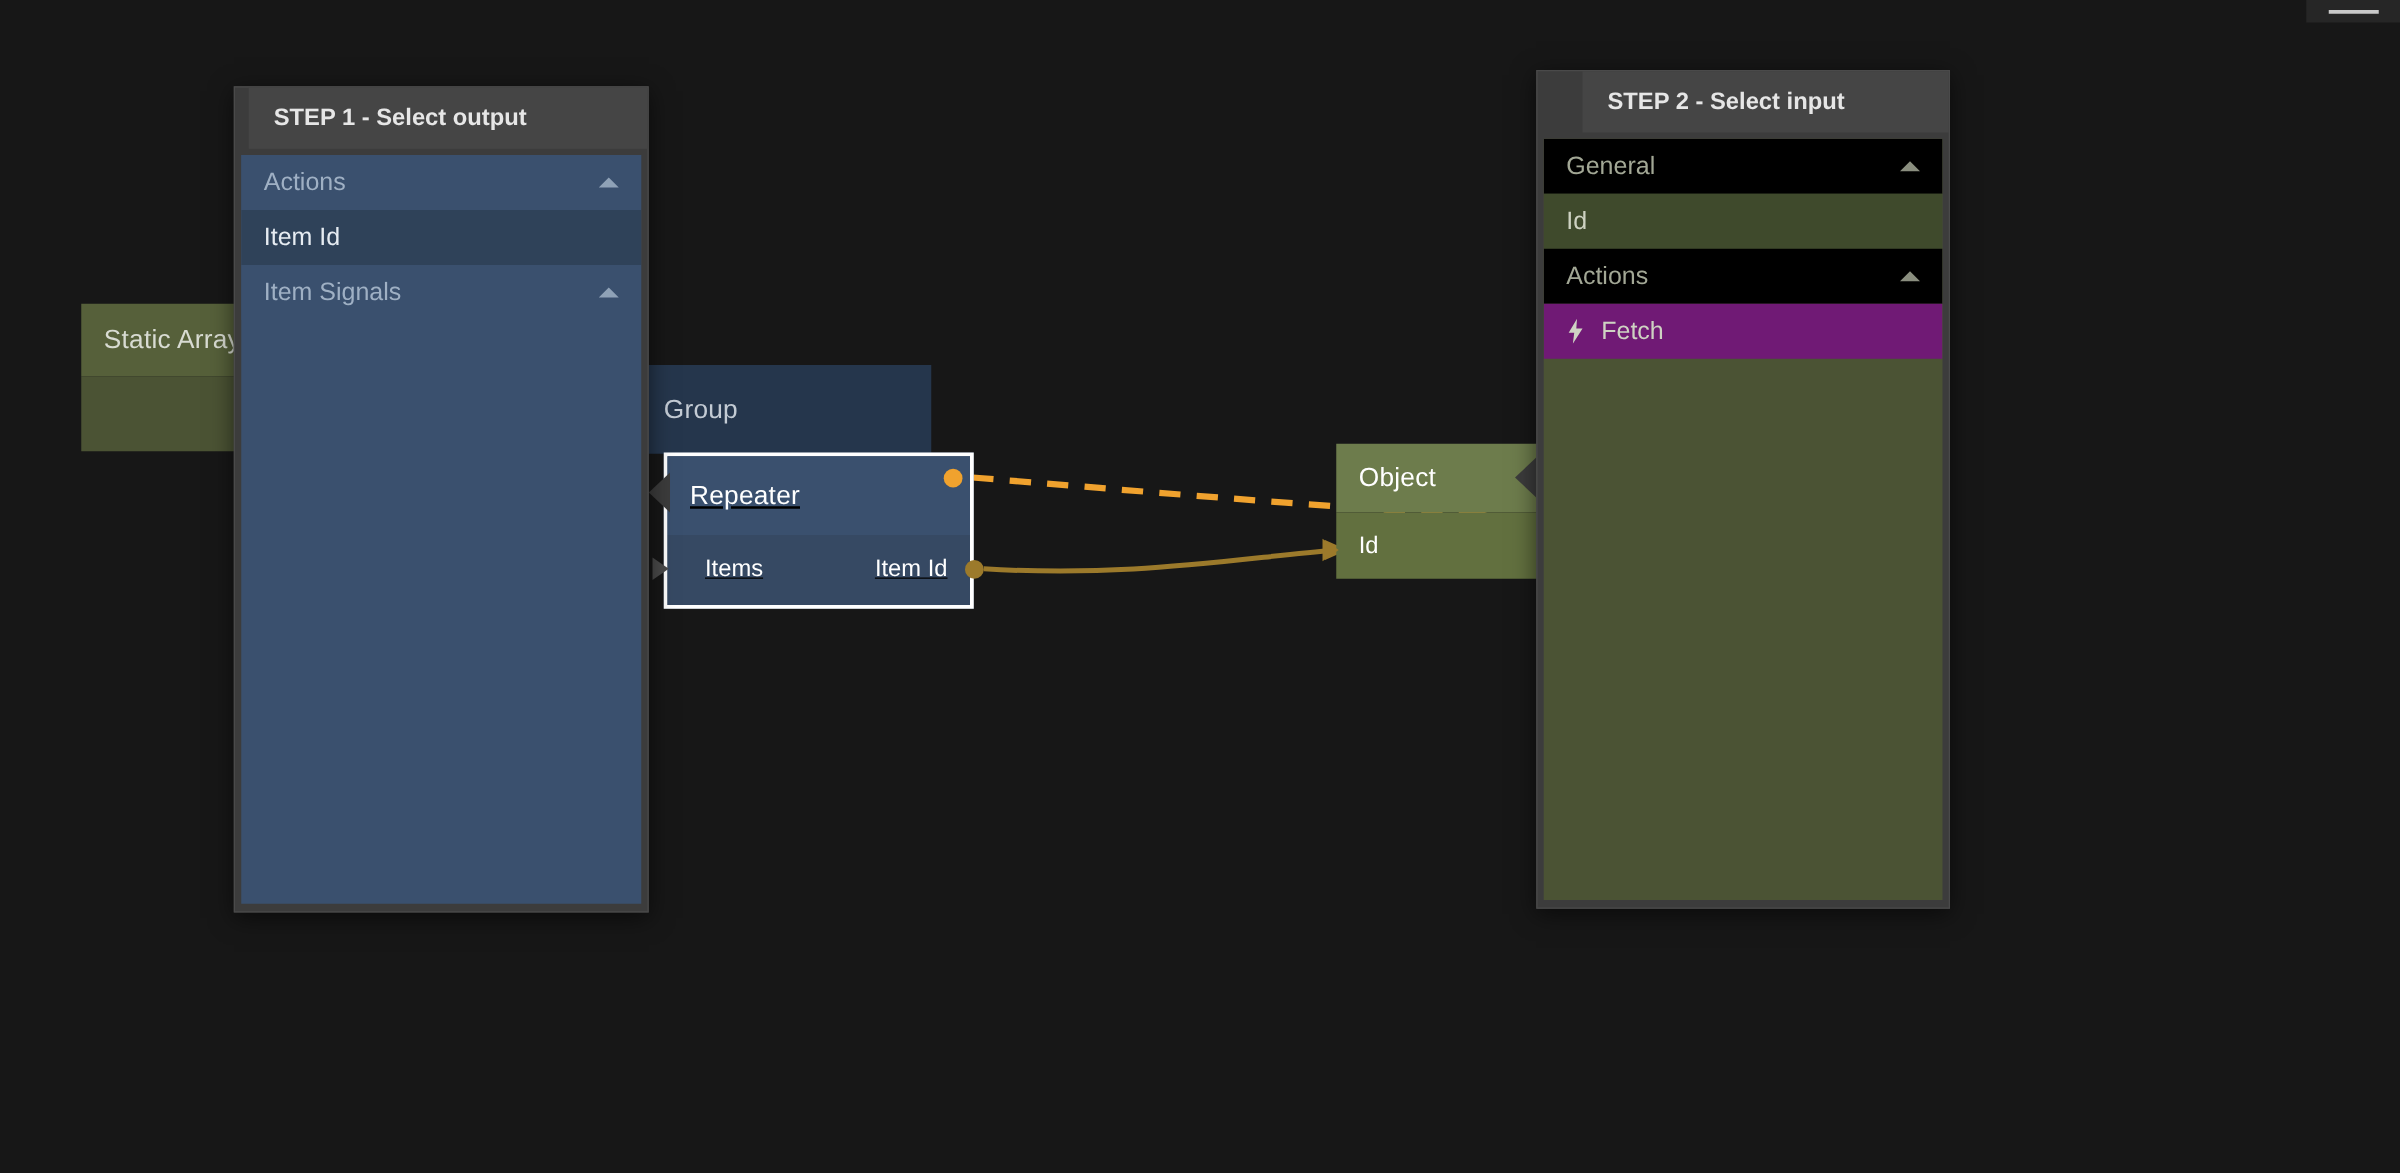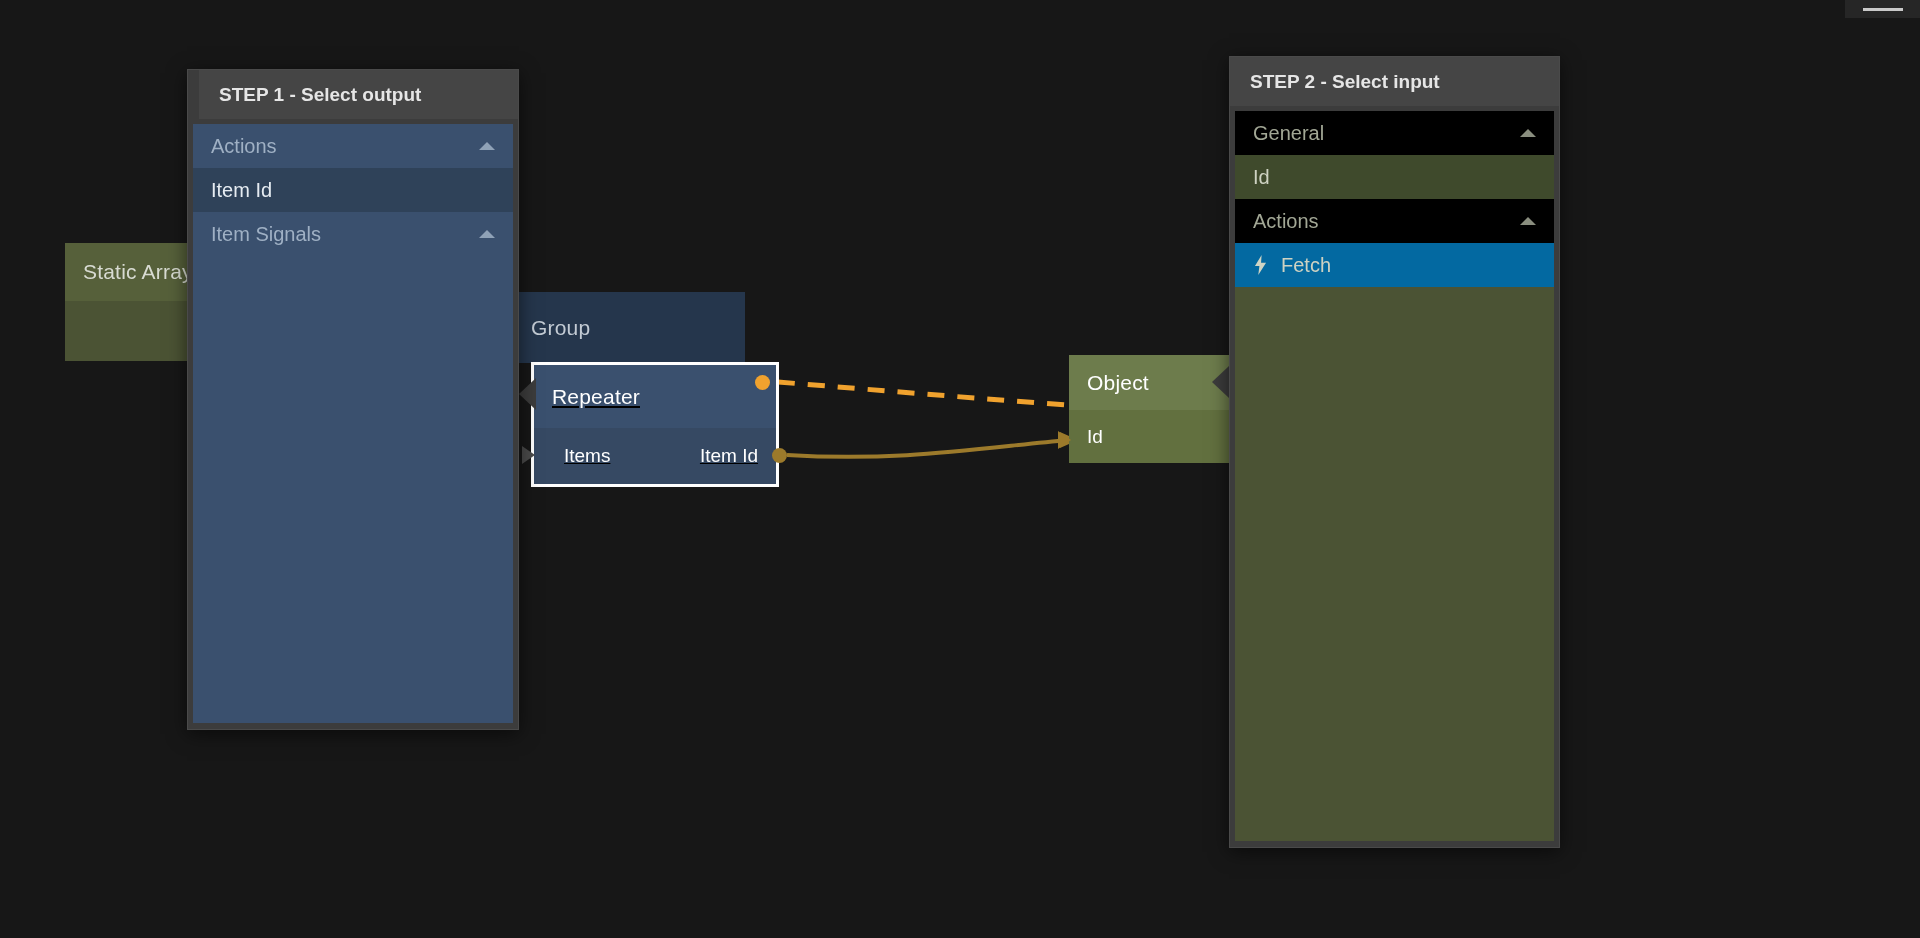--- a/index.html
+++ b/index.html
@@ -149,25 +149,25 @@
   .row-left { display: flex; align-items: center; gap: 13px; }
 
   
   #panel-step1 { left: 187px; top: 69px; width: 332px; height: 661px; padding-left: 11px; }
   #panel-step1 .panel-list { background: #3a506e; }
   #panel-step1 .row-header { background: #3a506e; color: #9fb0c4; }
   #panel-step1 .row-item   { background: #2f4259; color: #e6ecf2; }
   #panel-step1 .row-signal { background: #364963; color: #e6ecf2; }
 
   
-  #panel-step2 { left: 1229px; top: 56px; width: 331px; height: 792px; }
+  #panel-step2 { left: 1229px; top: 56px; width: 331px; height: 671px; padding-left: 36px; }
   #panel-step2 .panel-list { background: #4b5334; }
   #panel-step2 .row-header { background: #000000; color: #a2a795; }
   #panel-step2 .row-item   { background: #3f4a2c; color: #ced2c2; }
-  #panel-step2 .row-signal { background: #0369a1; color: #ced2c2; }
+  #panel-step2 .row-signal { background: #701a75; color: #ced2c2; }
 
   .chevron-up {
     width: 0; height: 0;
     border-left: 8px solid transparent;
     border-right: 8px solid transparent;
     border-bottom: 8px solid currentColor;
     opacity: 0.85;
   }
 
   .bolt-icon { width: 15px; height: 20px; display: inline-block; }

